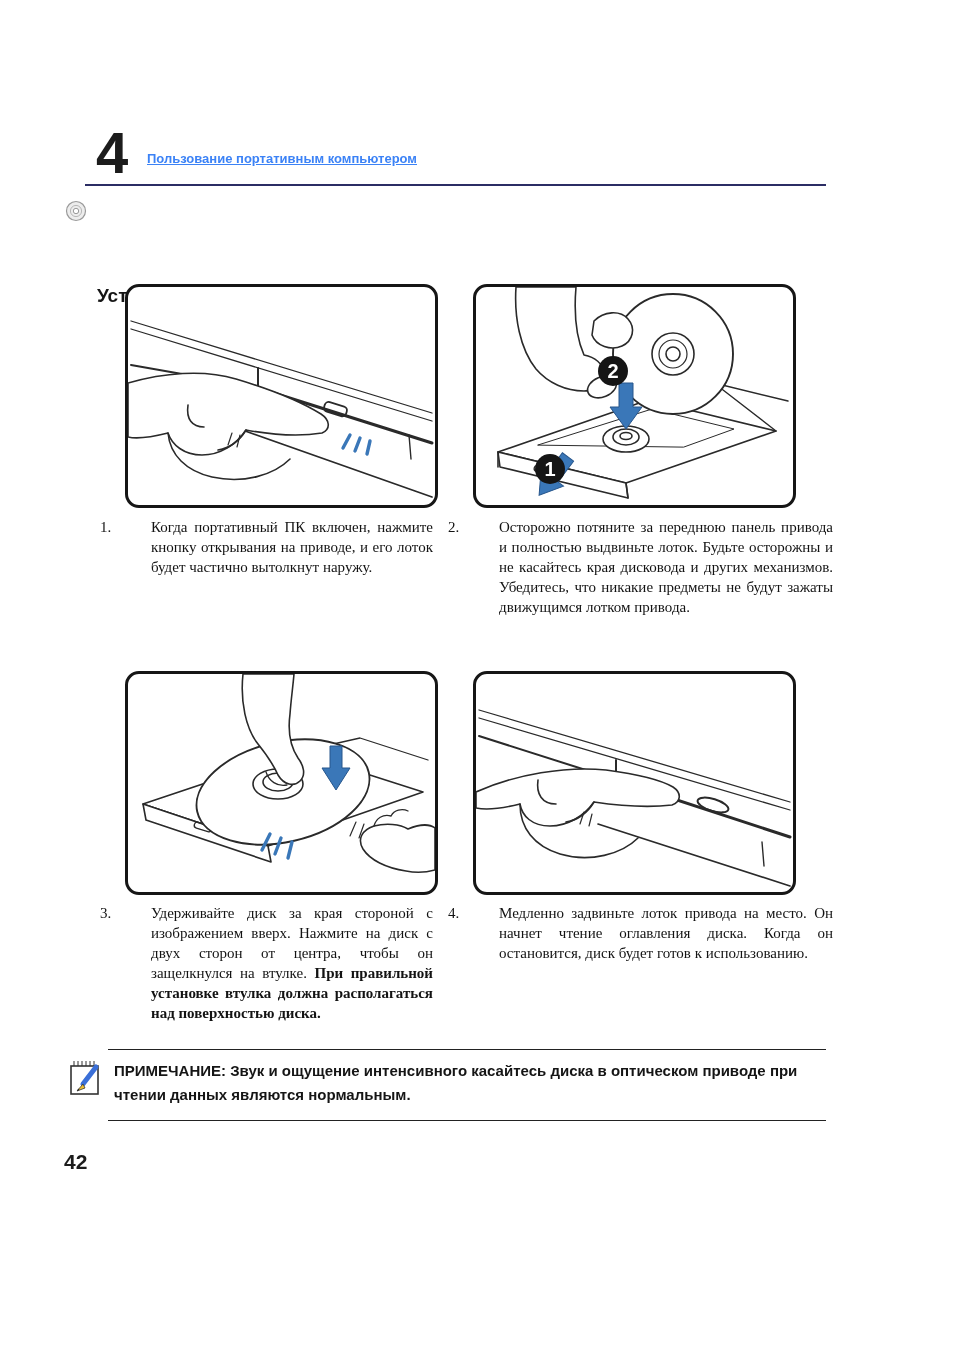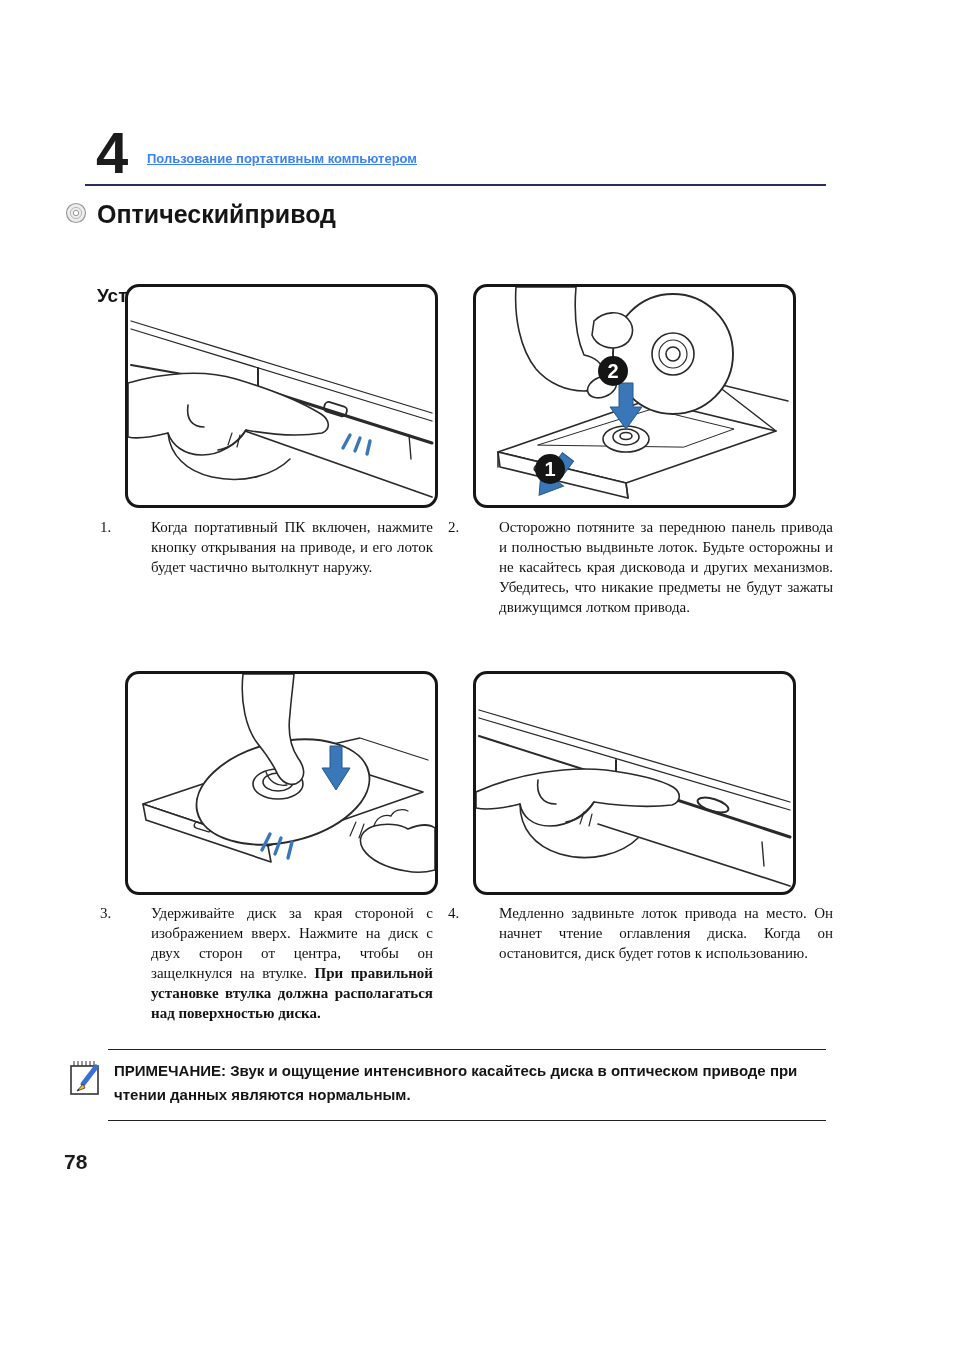--- a/index.html
+++ b/index.html
@@ -67,21 +67,20 @@
 <div class="abs header-rule"></div>
 
 <div class="abs section-row">
   <span>
     <svg width="22" height="22" viewBox="0 0 22 22">
       <circle cx="11" cy="11" r="9.5" fill="#ededed" stroke="#9a9a9a" stroke-width="1.2"></circle>
       <circle cx="11" cy="11" r="5.6" fill="none" stroke="#b8b8b8" stroke-width="1"></circle>
       <circle cx="11" cy="11" r="2.7" fill="#ffffff" stroke="#9a9a9a" stroke-width="1"></circle>
     </svg>
   </span>
-  <span class="section-title">Оптическийпривод</span>
 </div>
 <div class="abs subsection-title">Установка оптического диска</div>
 
 <div class="abs figbox" id="fig1">
   <svg viewBox="0 0 307 218">
     <g class="lineart">
       <line x1="3" y1="34" x2="304" y2="126" stroke-width="1.3"></line>
       <line x1="3" y1="42" x2="304" y2="134" stroke-width="1.3"></line>
       <path d="M3,78 L128,100" stroke-width="2"></path>
       <path d="M130,81 L130,101" stroke-width="2"></path>
@@ -224,13 +223,13 @@
     </g>
     <line x1="28" y1="9" x2="15" y2="26" stroke="#3a6fd8" stroke-width="5" stroke-linecap="round"></line>
     <polygon points="15,26 9,33 17,30" fill="#f0c030" stroke="#333333" stroke-width="0.8"></polygon>
     <polygon points="9,33 11.5,32 10.2,30.6" fill="#222222"></polygon>
   </svg>
 </div>
 <div class="abs note-block">
   <div class="note-text">ПРИМЕЧАНИЕ: Звук и ощущение интенсивного касайтесь диска в оптическом приводе при чтении данных являются нормальным.</div>
 </div>
 
-<div class="abs page-number">78</div>
+<div class="abs page-number">42</div>
 
 </body></html>

